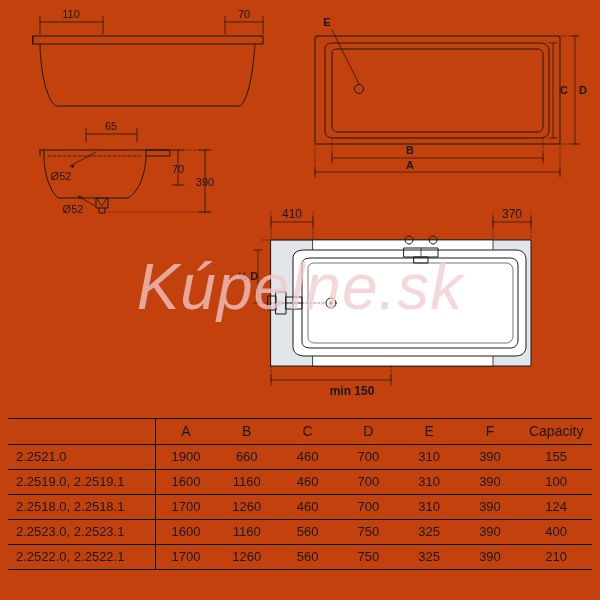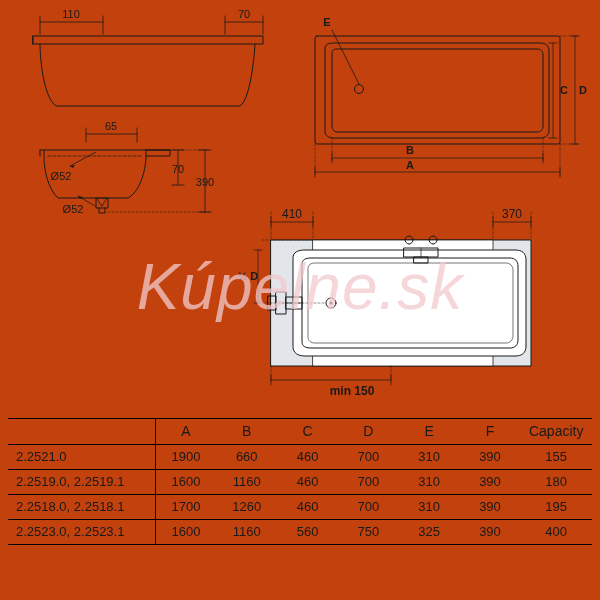--- a/index.html
+++ b/index.html
@@ -286,39 +286,49 @@
           <td>155</td>
         </tr>
         <tr>
           <td class="code">2.2519.0, 2.2519.1</td>
           <td class="vline">1600</td>
           <td>1160</td>
           <td>460</td>
           <td>700</td>
           <td>310</td>
           <td>390</td>
-          <td>180</td>
+          <td>100</td>
         </tr>
         <tr>
           <td class="code">2.2518.0, 2.2518.1</td>
           <td class="vline">1700</td>
           <td>1260</td>
           <td>460</td>
           <td>700</td>
           <td>310</td>
           <td>390</td>
-          <td>195</td>
+          <td>124</td>
         </tr>
         <tr>
           <td class="code">2.2523.0, 2.2523.1</td>
           <td class="vline">1600</td>
           <td>1160</td>
           <td>560</td>
           <td>750</td>
           <td>325</td>
           <td>390</td>
           <td>400</td>
         </tr>
+        <tr>
+          <td class="code">2.2522.0, 2.2522.1</td>
+          <td class="vline">1700</td>
+          <td>1260</td>
+          <td>560</td>
+          <td>750</td>
+          <td>325</td>
+          <td>390</td>
+          <td>210</td>
+        </tr>
       </tbody>
     </table>
   </div>
 
 </div>
 
 </body></html>

